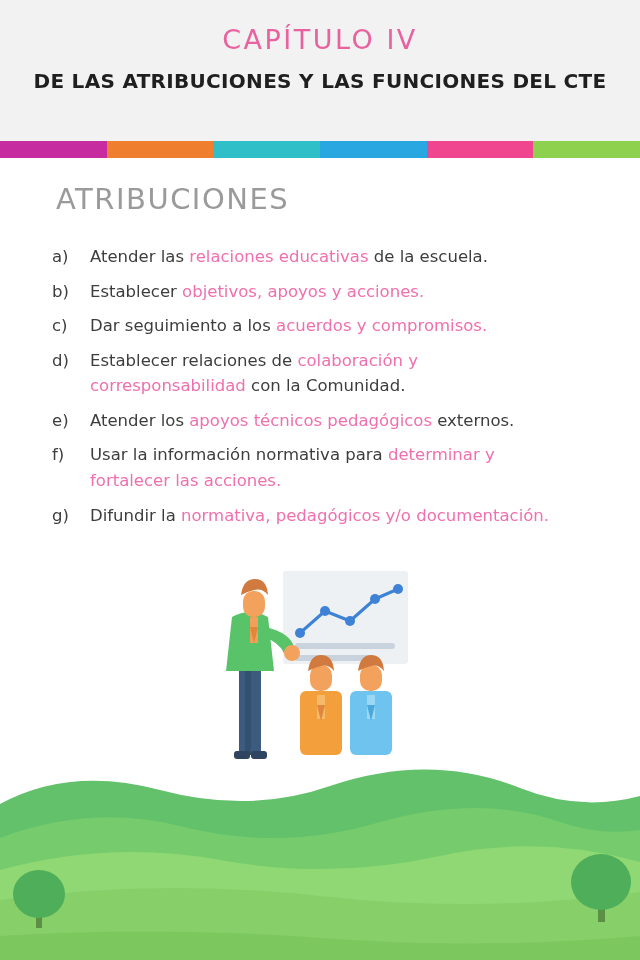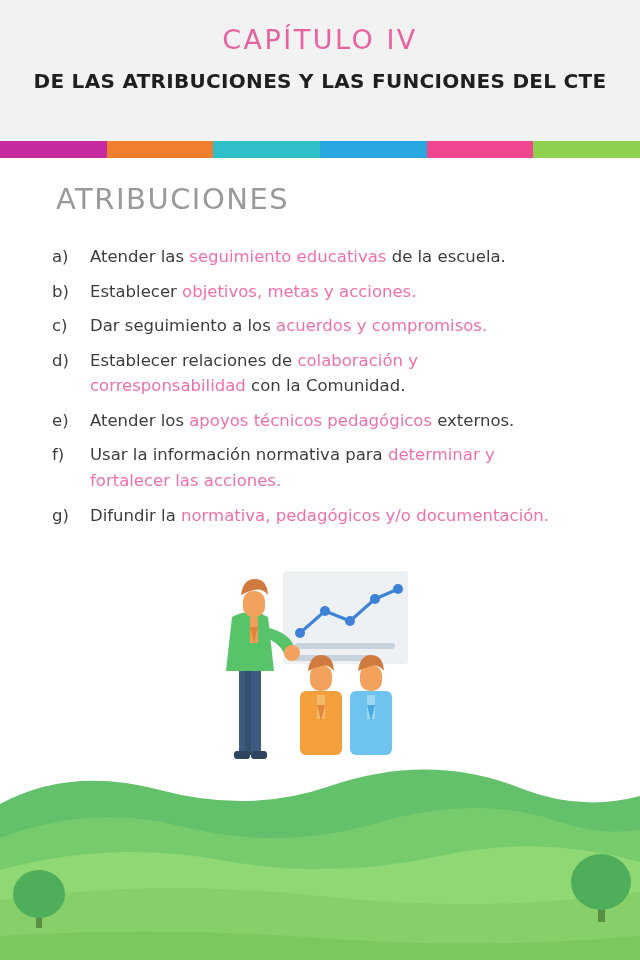--- a/index.html
+++ b/index.html
@@ -138,25 +138,25 @@
       <span style="background: rgb(41, 167, 225);"></span>
       <span style="background: rgb(240, 69, 143);"></span>
       <span style="background: rgb(142, 209, 79);"></span>
     </div>
 
   <div class="content">
     <h3 class="section-title">ATRIBUCIONES</h3>
     <ul class="list" id="list">
         <li>
           <span class="marker">a)</span>
-          <span class="item-text"><span>Atender las </span><span class="hl">seguimiento educativas</span><span> de la escuela.</span></span>
+          <span class="item-text"><span>Atender las </span><span class="hl">relaciones educativas</span><span> de la escuela.</span></span>
         </li>
         <li>
           <span class="marker">b)</span>
-          <span class="item-text"><span>Establecer </span><span class="hl">objetivos, metas y acciones.</span></span>
+          <span class="item-text"><span>Establecer </span><span class="hl">objetivos, apoyos y acciones.</span></span>
         </li>
         <li>
           <span class="marker">c)</span>
           <span class="item-text"><span>Dar seguimiento a los </span><span class="hl">acuerdos y compromisos.</span></span>
         </li>
         <li>
           <span class="marker">d)</span>
           <span class="item-text"><span>Establecer relaciones de </span><span class="hl">colaboración y corresponsabilidad</span><span> con la Comunidad.</span></span>
         </li>
         <li>

